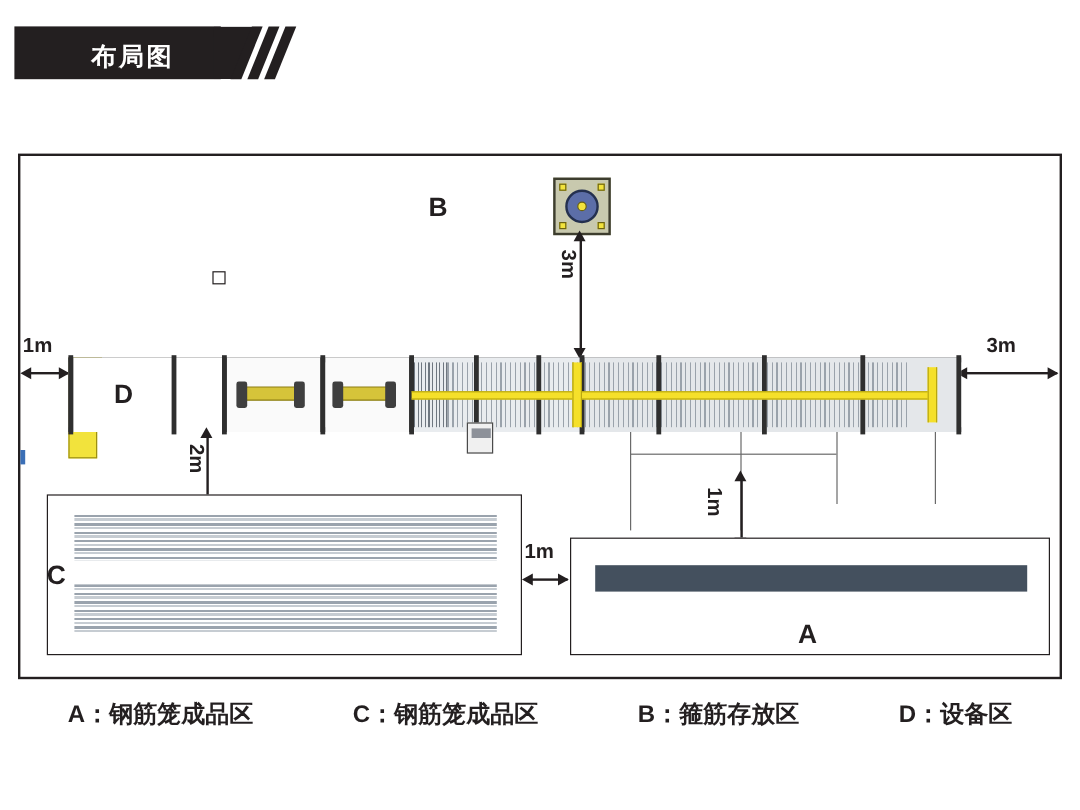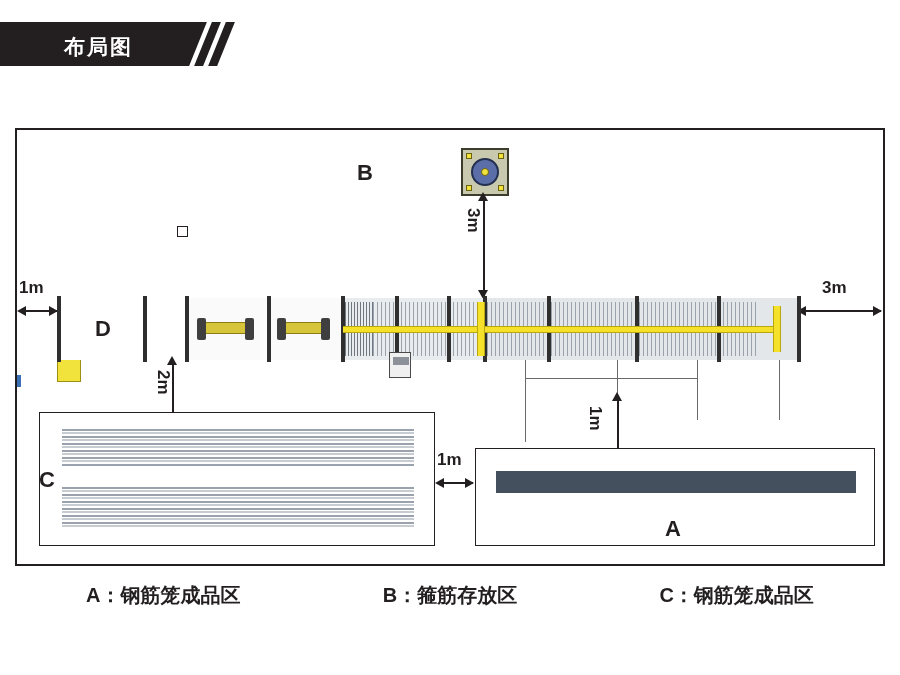--- a/index.html
+++ b/index.html
@@ -11,21 +11,21 @@
     width: 900px;
     height: 675px;
     position: relative;
     font-family: "Liberation Sans", sans-serif;
     overflow: hidden;
   }
 
   
   #header-banner {
     position: absolute;
-    left: 0;
+    left: 12px;
     top: 22px;
     width: 238px;
     height: 46px;
   }
   #header-banner .bar {
     position: absolute;
     left: 0;
     top: 0;
     width: 172px;
     height: 44px;
@@ -504,15 +504,16 @@
 
   <div id="zone-a-panel">
     <div id="zone-a-bar"></div>
   </div>
   <div class="zone-label" style="left:648px; top:386px;">A</div>
 
 </div>
 
 <div id="legend">
   <div class="legend-item">A：钢筋笼成品区</div>
+  <div class="legend-item">C：钢筋笼成品区</div>
   <div class="legend-item">B：箍筋存放区</div>
-  <div class="legend-item">C：钢筋笼成品区</div>
+  <div class="legend-item">D：设备区</div>
 </div>
 
 </body></html>

